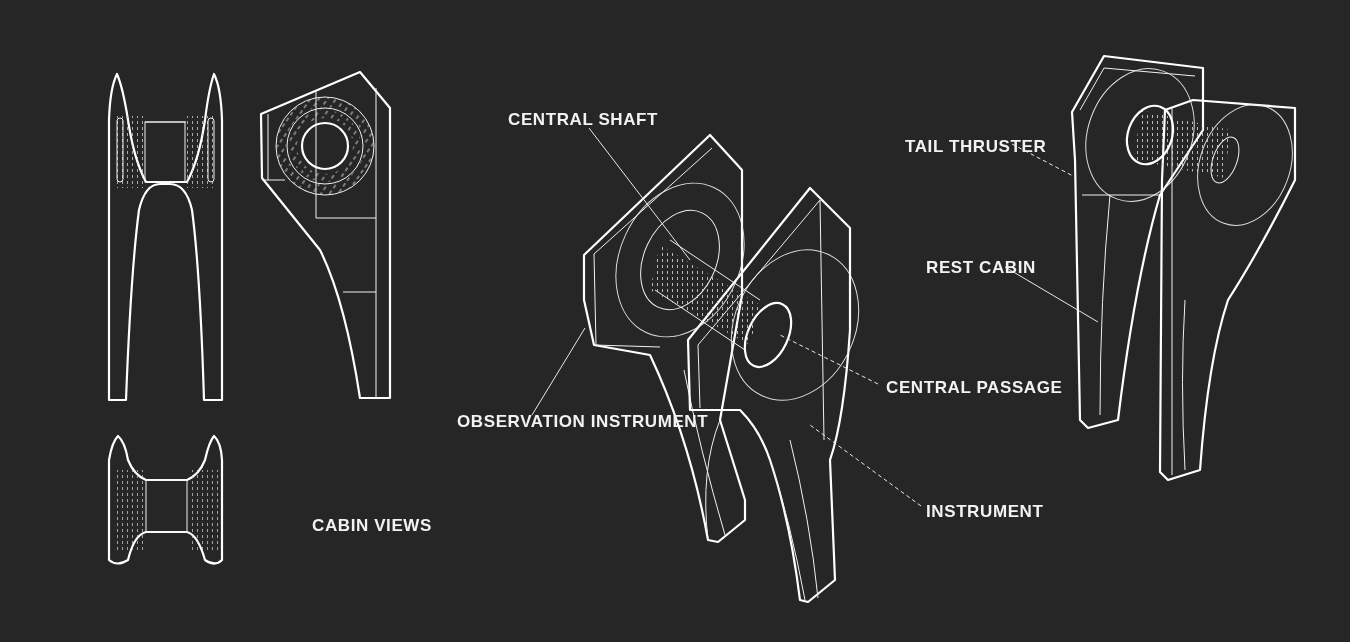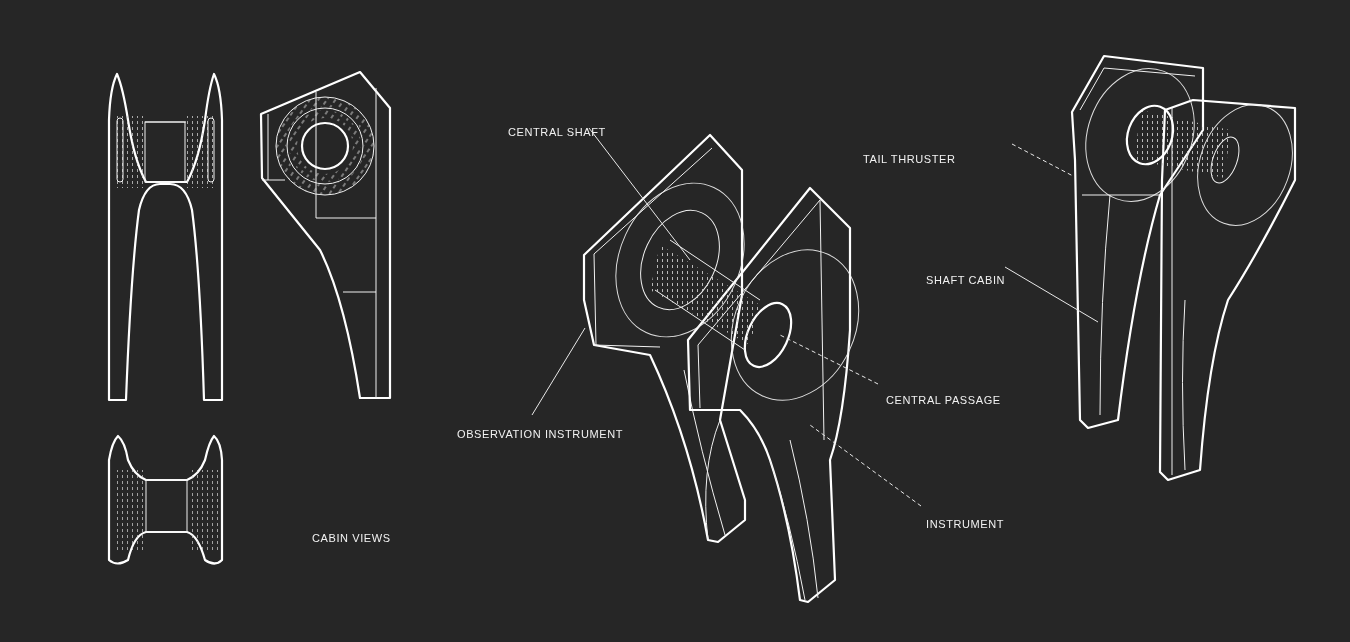--- a/index.html
+++ b/index.html
@@ -6,26 +6,25 @@
   body {
     width: 1350px; height: 642px; overflow: hidden;
     background: #262626;
     font-family: "Liberation Sans", "DejaVu Sans", sans-serif;
     position: relative;
   }
   #canvas { position: absolute; left: 0; top: 0; width: 1350px; height: 642px; }
   .label {
     position: absolute;
     color: #f2f2f2;
-    font-size: 11px;
-    font-weight: normal;
+    font-size: 17px;
+    font-weight: bold;
     letter-spacing: 0.6px;
     white-space: nowrap;
     font-family: "Liberation Sans", "DejaVu Sans", sans-serif;
-    margin-top: 16px;
   }
   svg .o { fill: none; stroke: #ffffff; stroke-width: 2.2; stroke-linejoin: round; stroke-linecap: round; }
   svg .t { fill: none; stroke: #f0f0f0; stroke-width: 1; }
   svg .lead { fill: none; stroke: #e8e8e8; stroke-width: 1; }
   svg .dash { fill: none; stroke: #e8e8e8; stroke-width: 1; stroke-dasharray: 4 3; }
 </style>
 </head>
 <body>
 
 <svg id="canvas" viewBox="0 0 1350 642" xmlns="http://www.w3.org/2000/svg">
@@ -121,14 +120,14 @@
     <line class="dash" x1="1012" y1="144" x2="1073" y2="176"></line>
     <line class="lead" x1="1005" y1="267" x2="1098" y2="322"></line>
   </g>
 </svg>
 
 <div class="label" style="left:312px; top:516px;">CABIN VIEWS</div>
 <div class="label" style="left:508px; top:110px;">CENTRAL SHAFT</div>
 <div class="label" style="left:457px; top:412px;">OBSERVATION INSTRUMENT</div>
 <div class="label" style="left:886px; top:378px;">CENTRAL PASSAGE</div>
 <div class="label" style="left:926px; top:502px;">INSTRUMENT</div>
-<div class="label" style="left:863px; top:137px;">TAIL THRUSTER</div>
-<div class="label" style="left:926px; top:258px;">SHAFT CABIN</div>
+<div class="label" style="left:905px; top:137px;">TAIL THRUSTER</div>
+<div class="label" style="left:926px; top:258px;">REST CABIN</div>
 
 </body></html>

